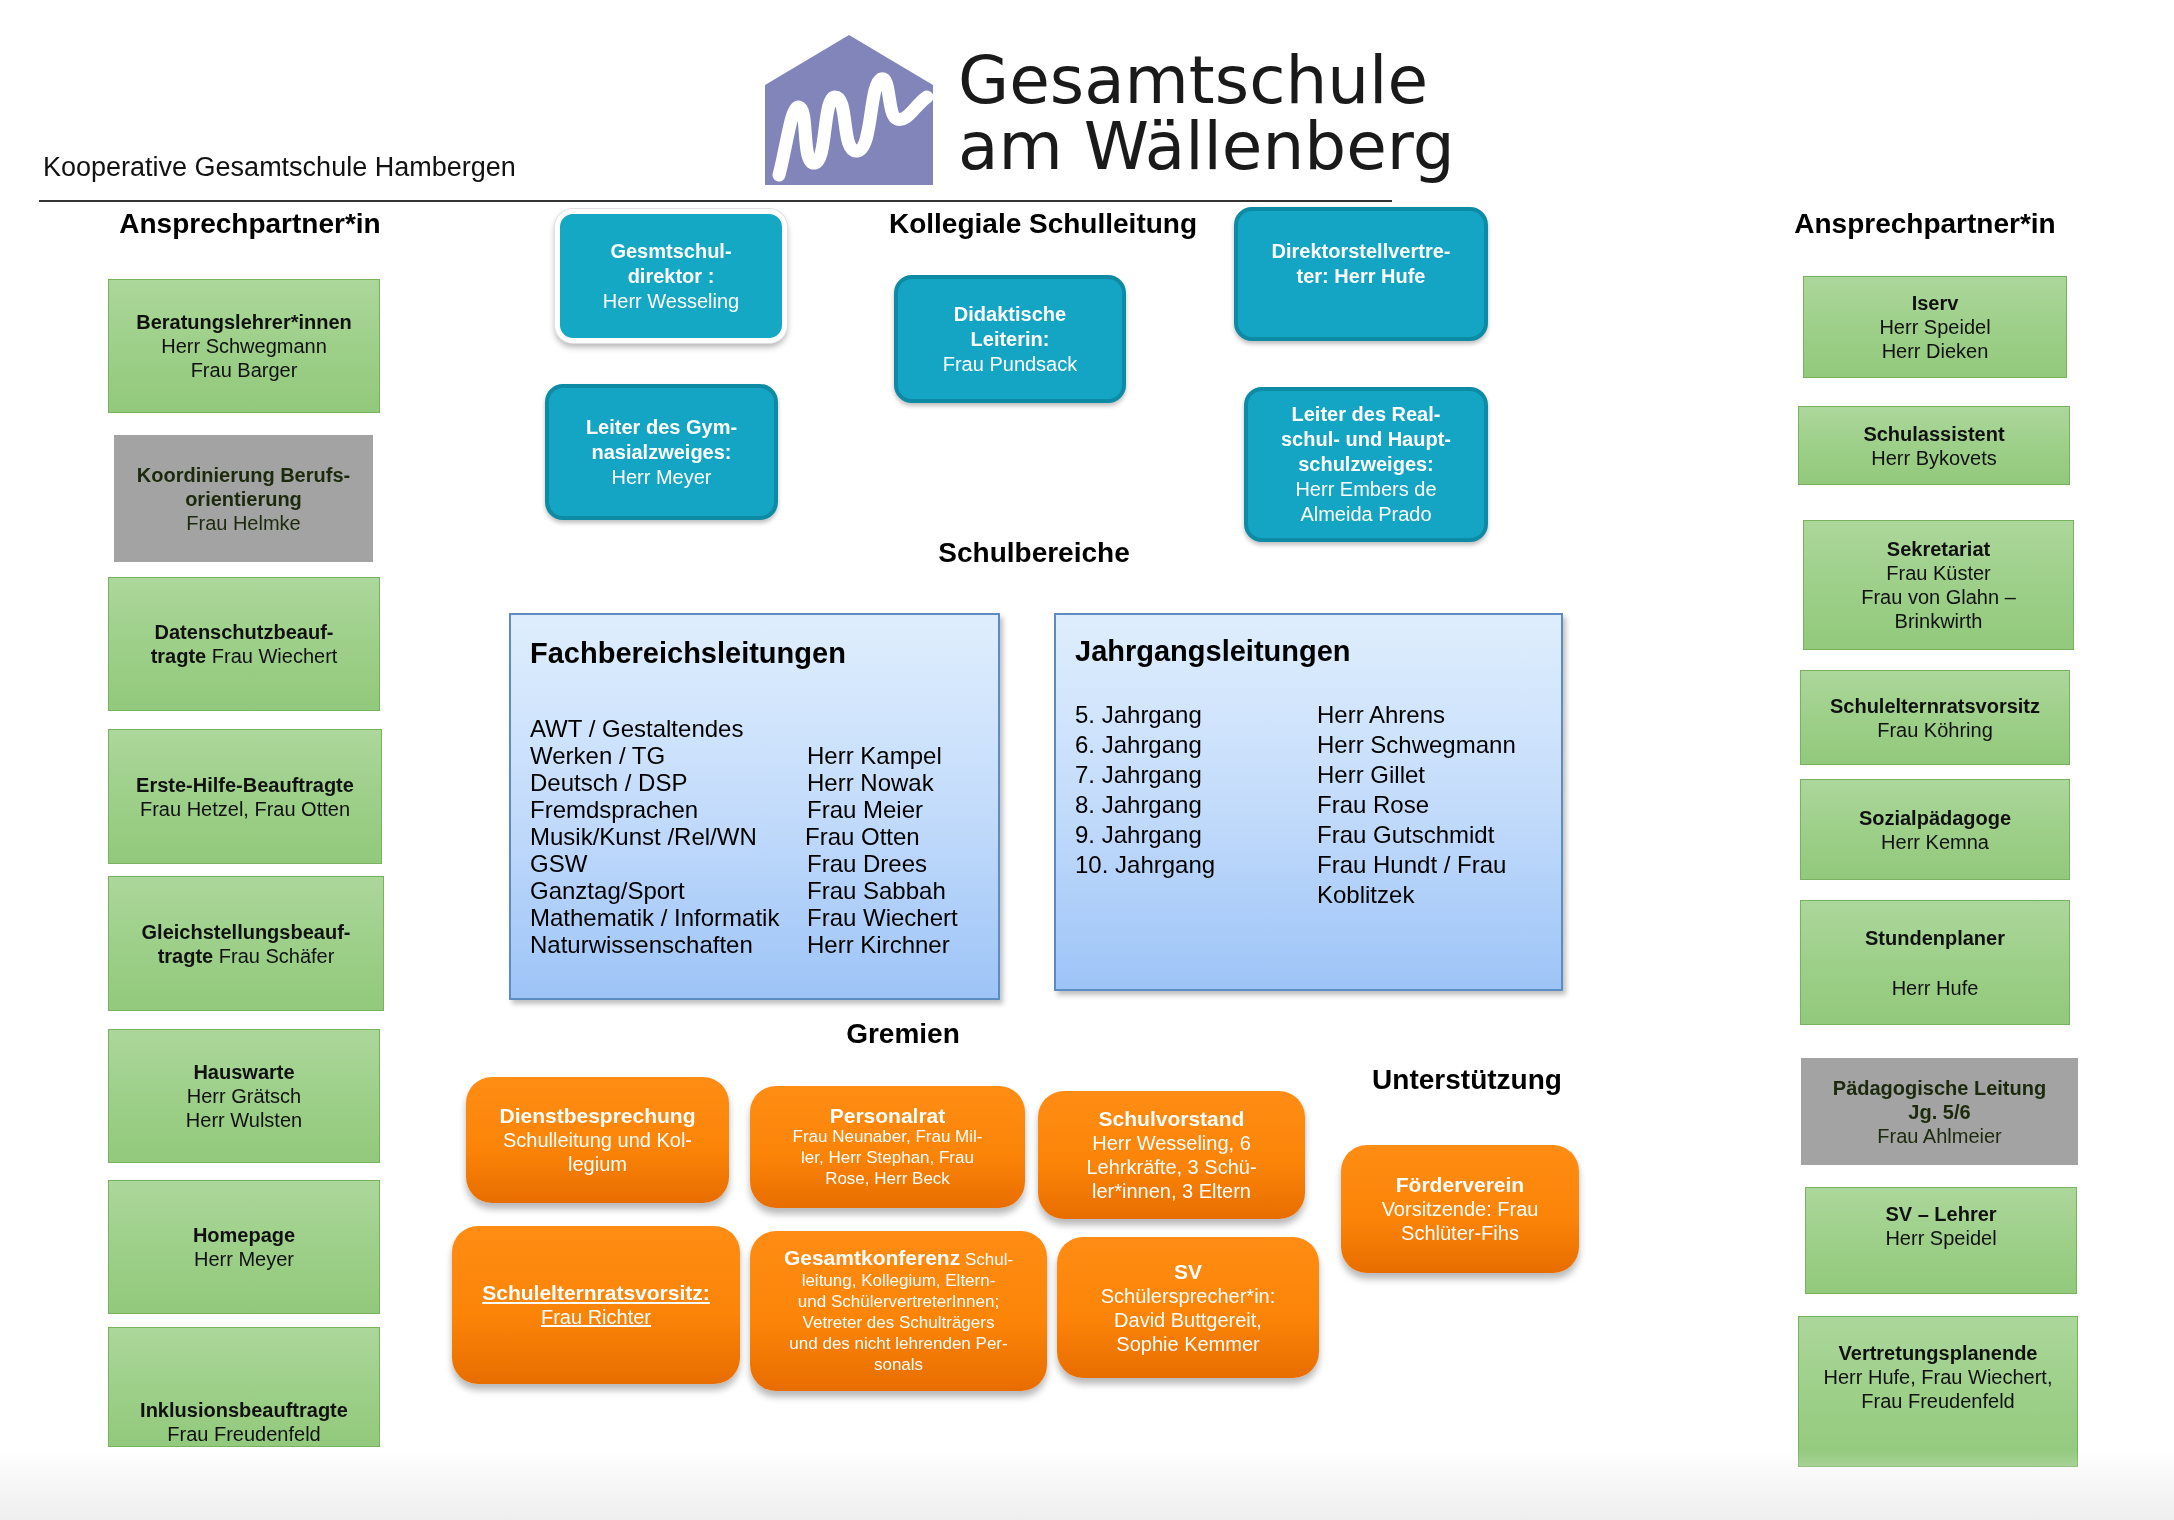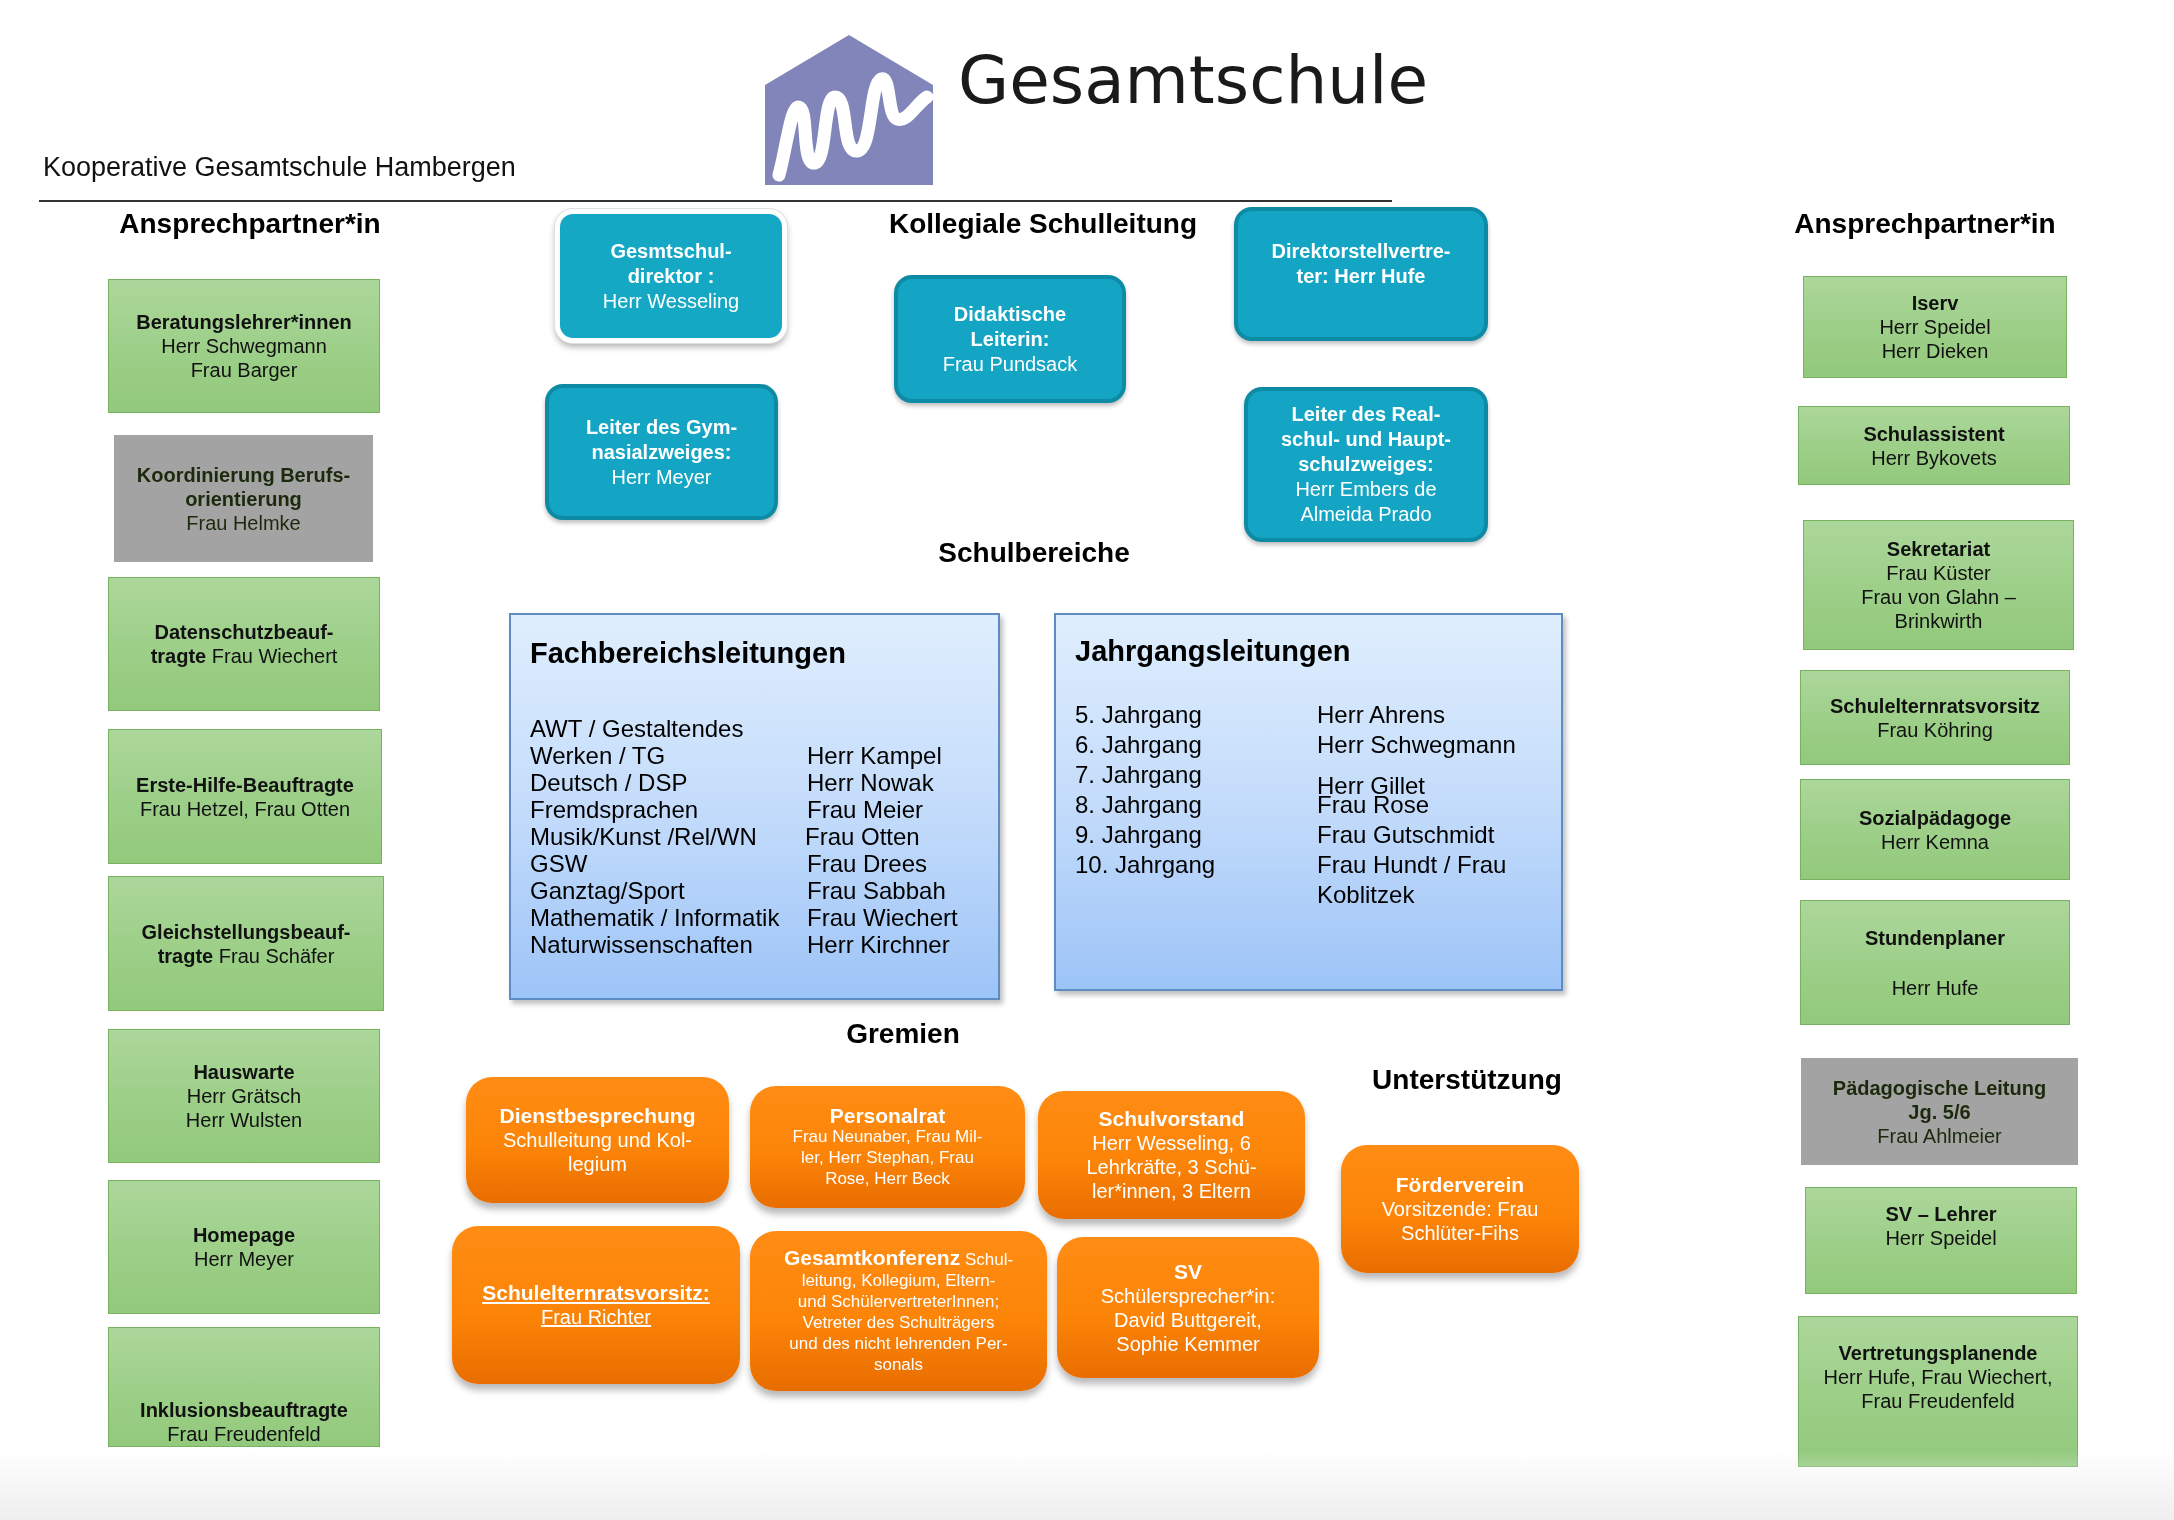--- a/index.html
+++ b/index.html
@@ -39,20 +39,21 @@
 <div class="abs school-name">Kooperative Gesamtschule Hambergen</div>
 
 <div class="abs logo-mark">
   <svg width="168" height="150" viewBox="0 0 168 150">
     <polygon points="0,50 84,0 168,50 168,150 0,150" fill="#8285ba"></polygon>
     <path d="M14,140 C22,110 26,70 34,72 C44,74 36,130 50,128 C62,126 58,62 70,62 C84,62 76,118 92,116 C108,114 104,50 116,44 C126,40 122,80 132,84 C142,88 150,70 162,62" fill="none" stroke="#ffffff" stroke-width="13" stroke-linecap="round"></path>
   </svg>
 </div>
 <div class="abs logo-text">
   <span>Gesamtschule</span>
+  <span>am Wällenberg</span>
 </div>
 <div class="abs rule"></div>
 
 <div class="abs heading" style="left:250px; top:208px;">Ansprechpartner*in</div>
 <div class="abs heading" style="left:1925px; top:208px;">Ansprechpartner*in</div>
 <div class="abs heading" style="left:1043px; top:208px;">Kollegiale Schulleitung</div>
 <div class="abs heading" style="left:1034px; top:537px;">Schulbereiche</div>
 <div class="abs heading" style="left:903px; top:1018px;">Gremien</div>
 <div class="abs heading" style="left:1467px; top:1064px;">Unterstützung</div>
 
@@ -186,21 +187,21 @@
 </div>
 
 <div class="abs panel" style="left:1054px; top:613px; width:509px; height:378px;">
   <div class="panel-title" style="left:19px; top:20px;">Jahrgangsleitungen</div>
   <div id="grade-rows">
       <div class="panel-row" style="left: 19px; top: 86px;">5. Jahrgang</div>
       <div class="panel-row" style="left: 261px; top: 86px;">Herr Ahrens</div>
       <div class="panel-row" style="left: 19px; top: 116px;">6. Jahrgang</div>
       <div class="panel-row" style="left: 261px; top: 116px;">Herr Schwegmann</div>
       <div class="panel-row" style="left: 19px; top: 146px;">7. Jahrgang</div>
-      <div class="panel-row" style="left: 261px; top: 146px; margin-top: 11px;">Herr Gillet</div>
+      <div class="panel-row" style="left: 261px; top: 146px;">Herr Gillet</div>
       <div class="panel-row" style="left: 19px; top: 176px;">8. Jahrgang</div>
       <div class="panel-row" style="left: 261px; top: 176px;">Frau Rose</div>
       <div class="panel-row" style="left: 19px; top: 206px;">9. Jahrgang</div>
       <div class="panel-row" style="left: 261px; top: 206px;">Frau Gutschmidt</div>
       <div class="panel-row" style="left: 19px; top: 236px;">10. Jahrgang</div>
       <div class="panel-row" style="left: 261px; top: 236px;">Frau Hundt / Frau</div>
       <div class="panel-row" style="left: 19px; top: 266px;"></div>
       <div class="panel-row" style="left: 261px; top: 266px;">Koblitzek</div>
     </div>
 </div>

